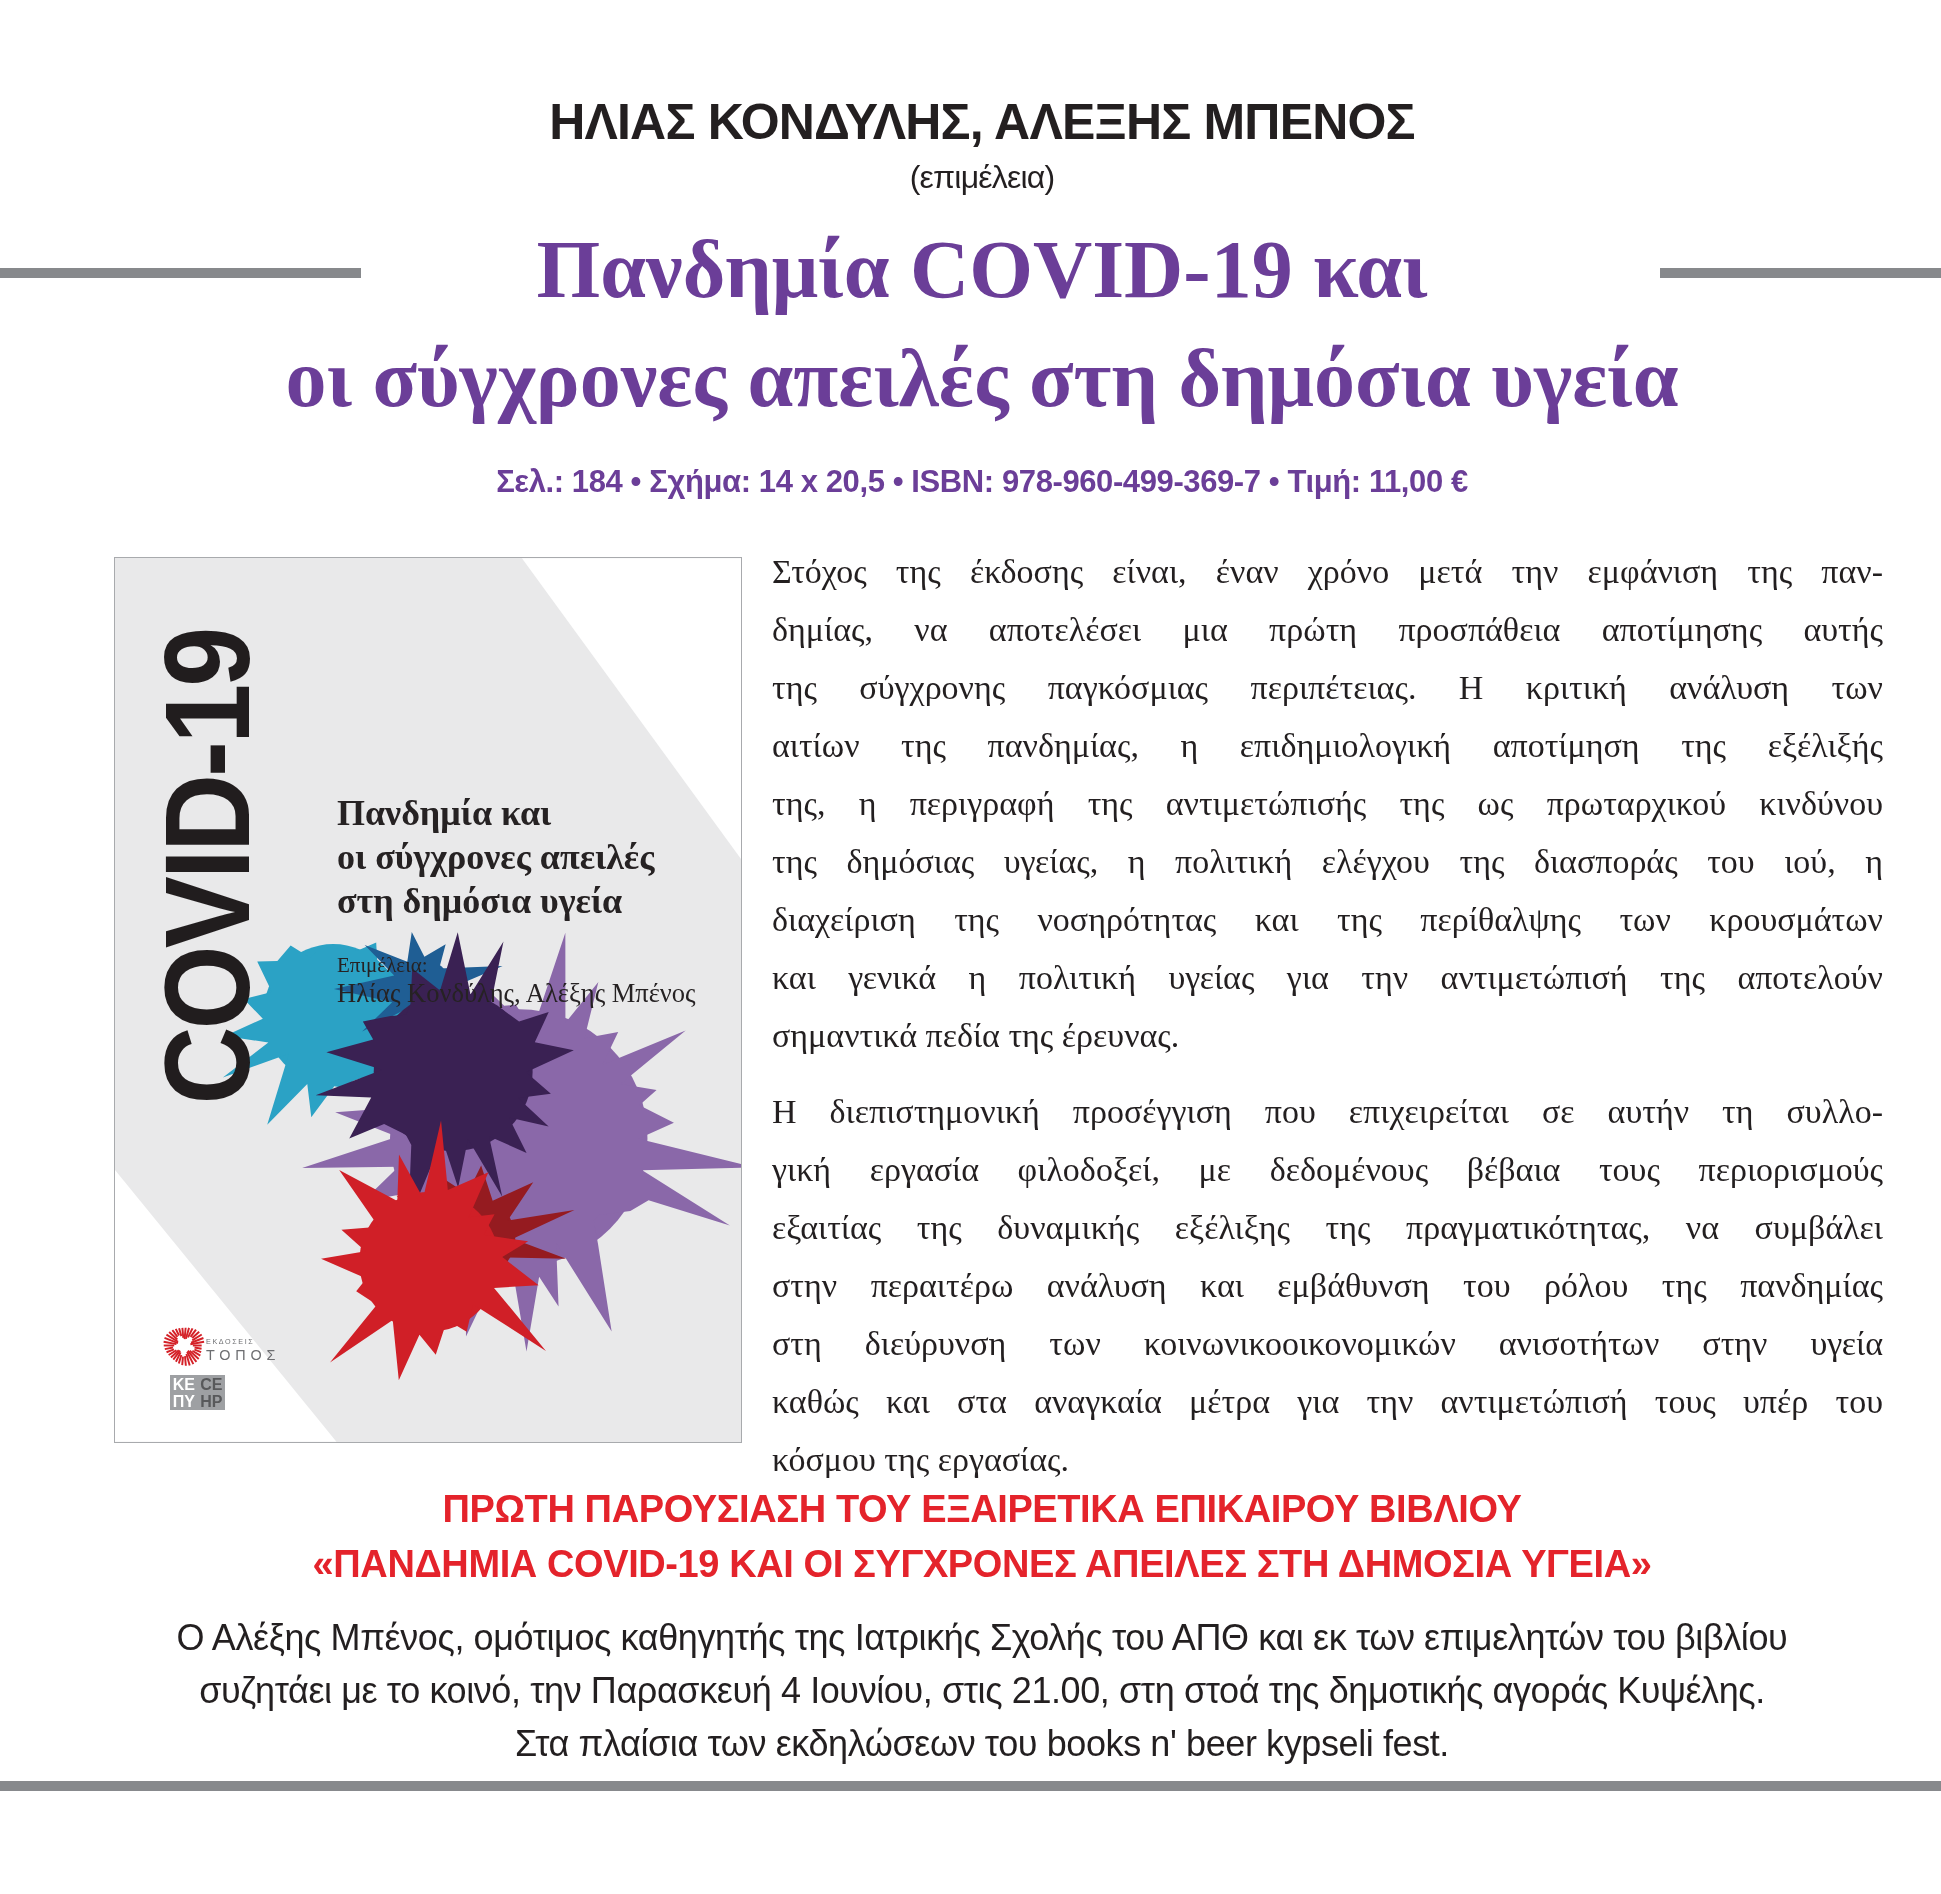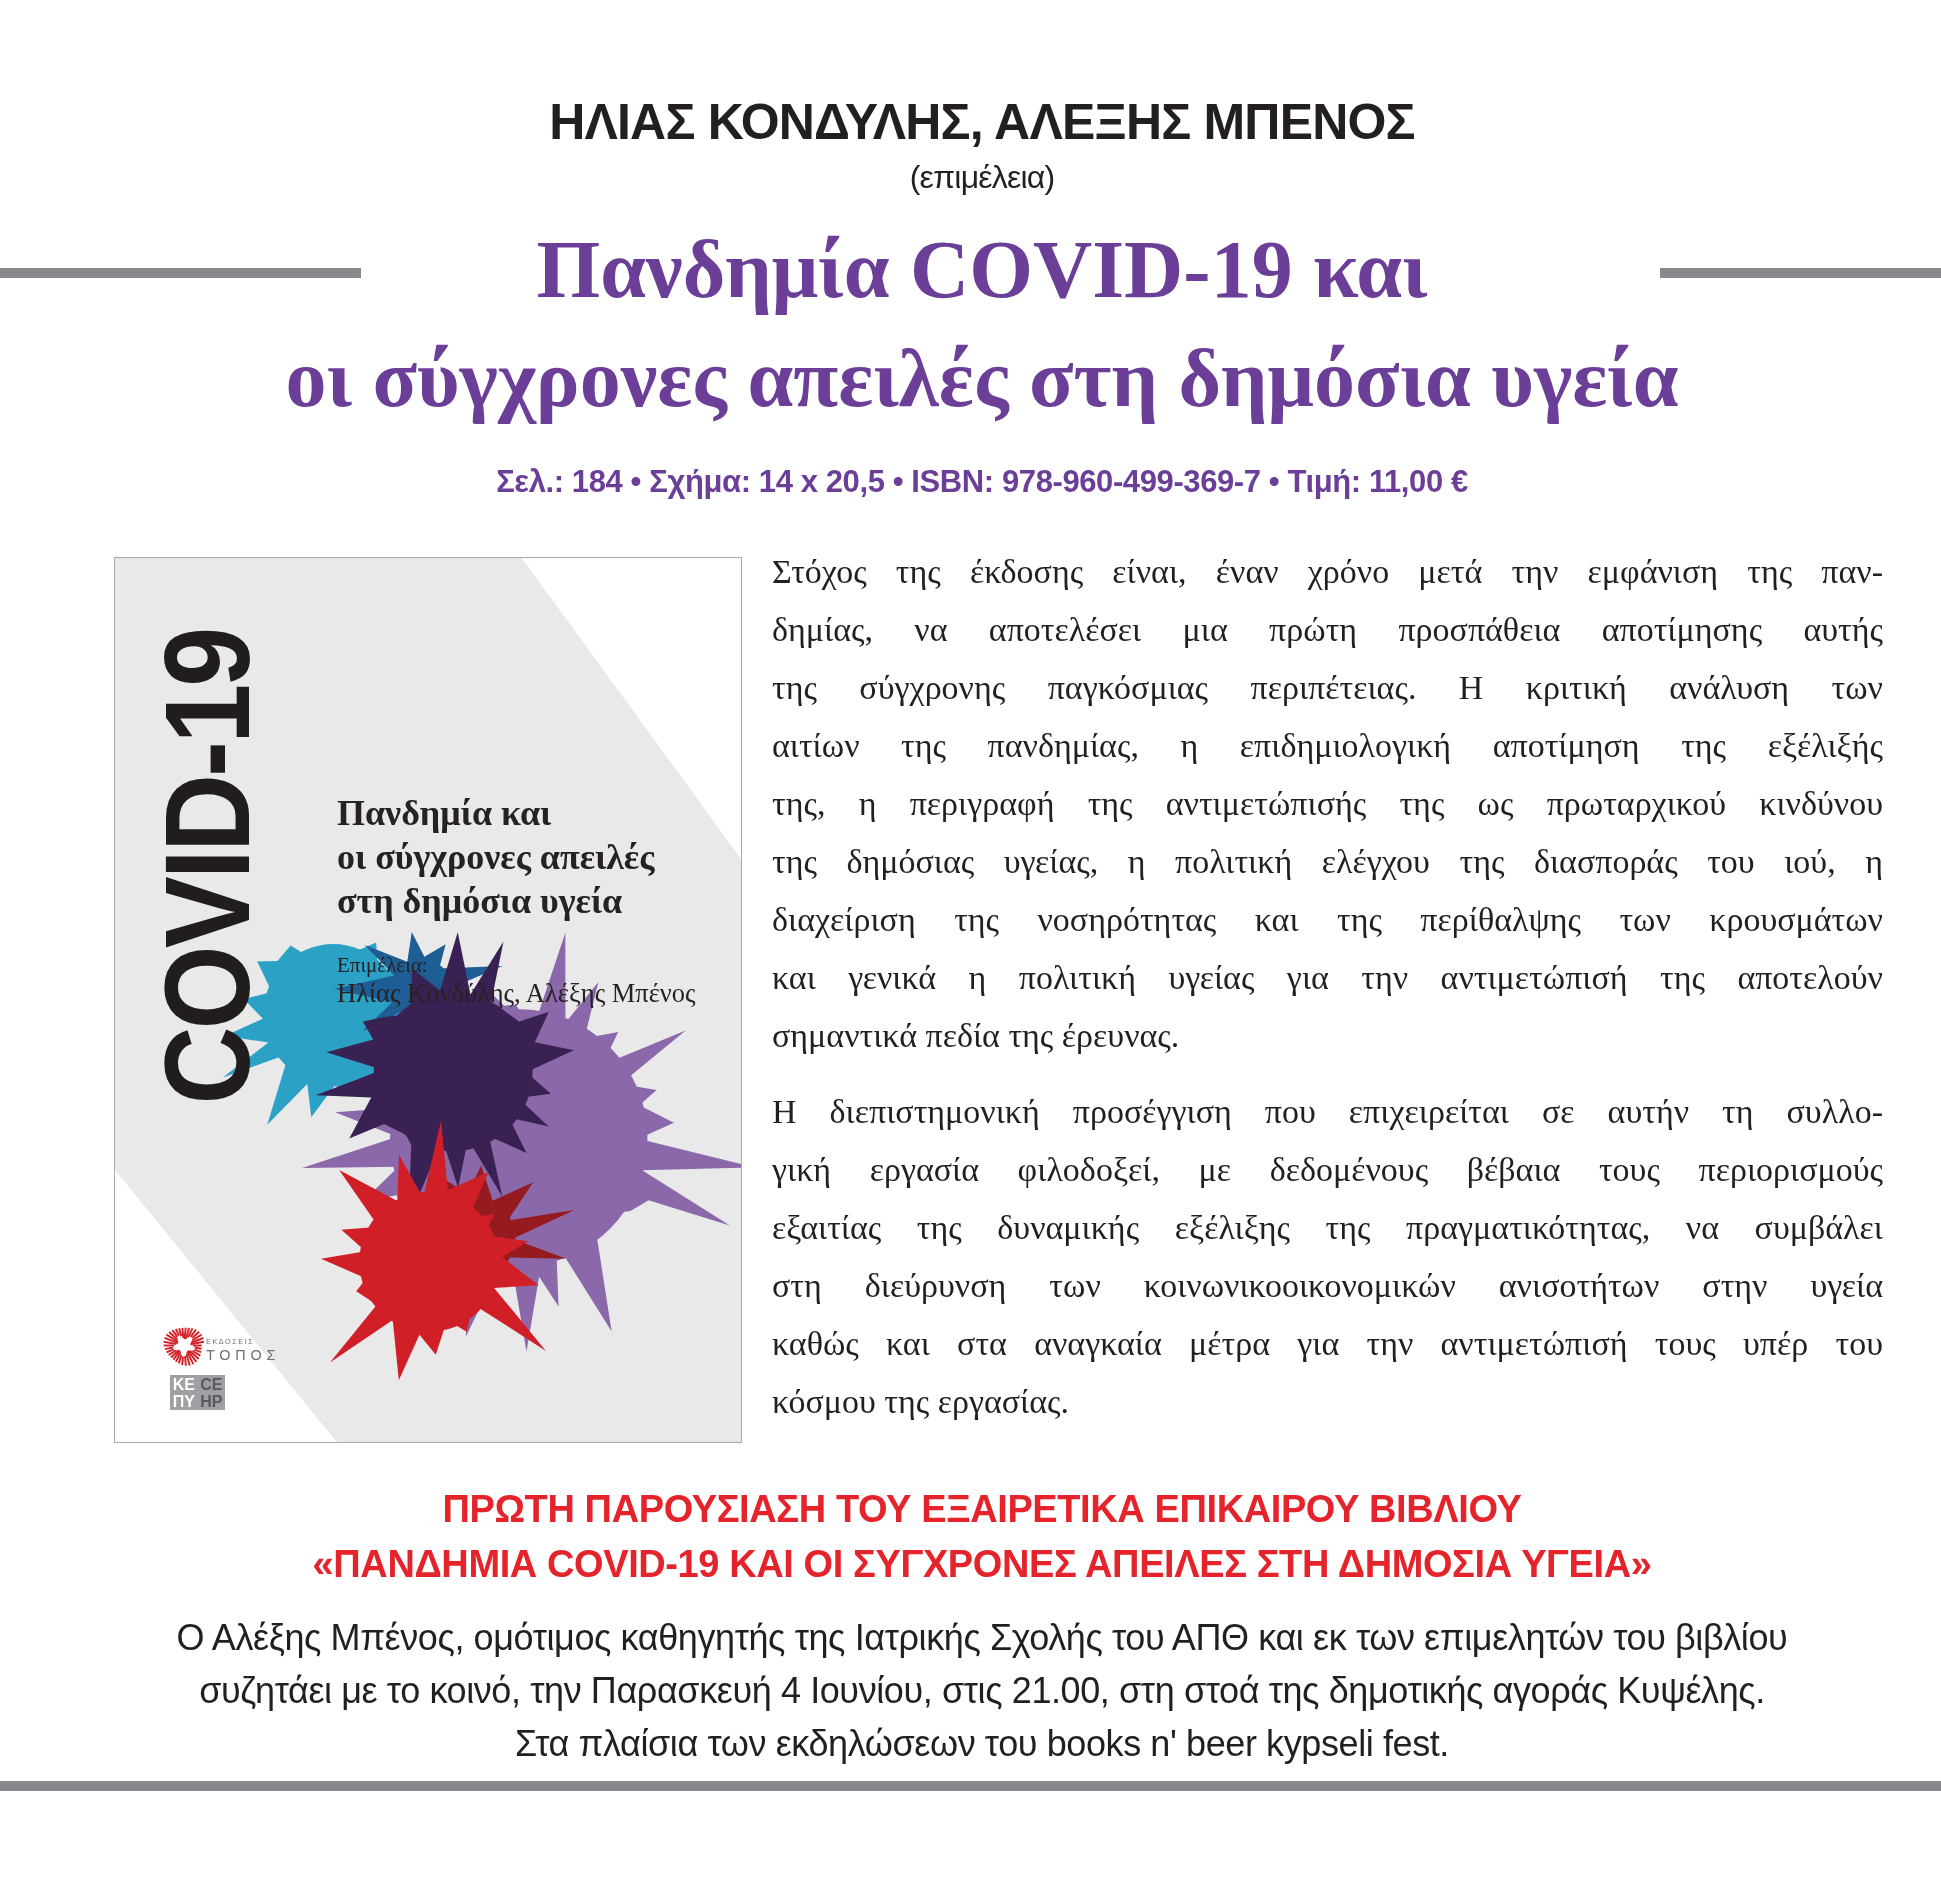--- a/index.html
+++ b/index.html
@@ -173,20 +173,21 @@
       <div class="body-line">της, η περιγραφή της αντιμετώπισής της ως πρωταρχικού κινδύνου</div>
       <div class="body-line">της δημόσιας υγείας, η πολιτική ελέγχου της διασποράς του ιού, η</div>
       <div class="body-line">διαχείριση της νοσηρότητας και της περίθαλψης των κρουσμάτων</div>
       <div class="body-line">και γενικά η πολιτική υγείας για την αντιμετώπισή της αποτελούν</div>
       <div class="body-line is-last">σημαντικά πεδία της έρευνας.</div>
     </div>
   <div class="para2">
       <div class="body-line">Η διεπιστημονική προσέγγιση που επιχειρείται σε αυτήν τη συλλο-</div>
       <div class="body-line">γική εργασία φιλοδοξεί, με δεδομένους βέβαια τους περιορισμούς</div>
       <div class="body-line">εξαιτίας της δυναμικής εξέλιξης της πραγματικότητας, να συμβάλει</div>
+      <div class="body-line">στην περαιτέρω ανάλυση και εμβάθυνση του ρόλου της πανδημίας</div>
       <div class="body-line">στη διεύρυνση των κοινωνικοοικονομικών ανισοτήτων στην υγεία</div>
       <div class="body-line">καθώς και στα αναγκαία μέτρα για την αντιμετώπισή τους υπέρ του</div>
       <div class="body-line is-last">κόσμου της εργασίας.</div>
     </div>
 </div>
 
 <div class="center announce">
     <div class="announce-line">ΠΡΩΤΗ ΠΑΡΟΥΣΙΑΣΗ ΤΟΥ ΕΞΑΙΡΕΤΙΚΑ ΕΠΙΚΑΙΡΟΥ ΒΙΒΛΙΟΥ</div>
     <div class="announce-line is-last">«ΠΑΝΔΗΜΙΑ COVID-19 ΚΑΙ ΟΙ ΣΥΓΧΡΟΝΕΣ ΑΠΕΙΛΕΣ ΣΤΗ ΔΗΜΟΣΙΑ ΥΓΕΙΑ»</div>
   </div>

